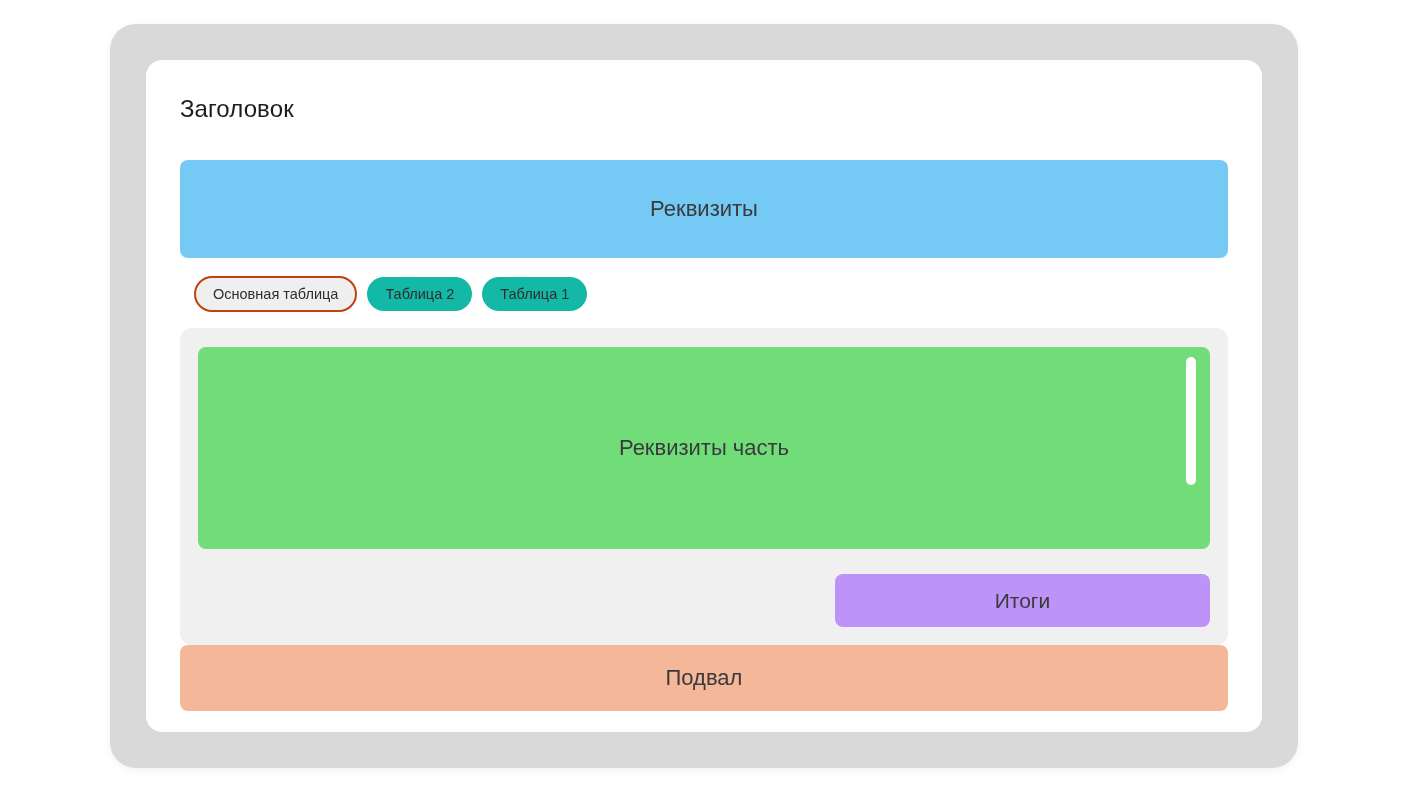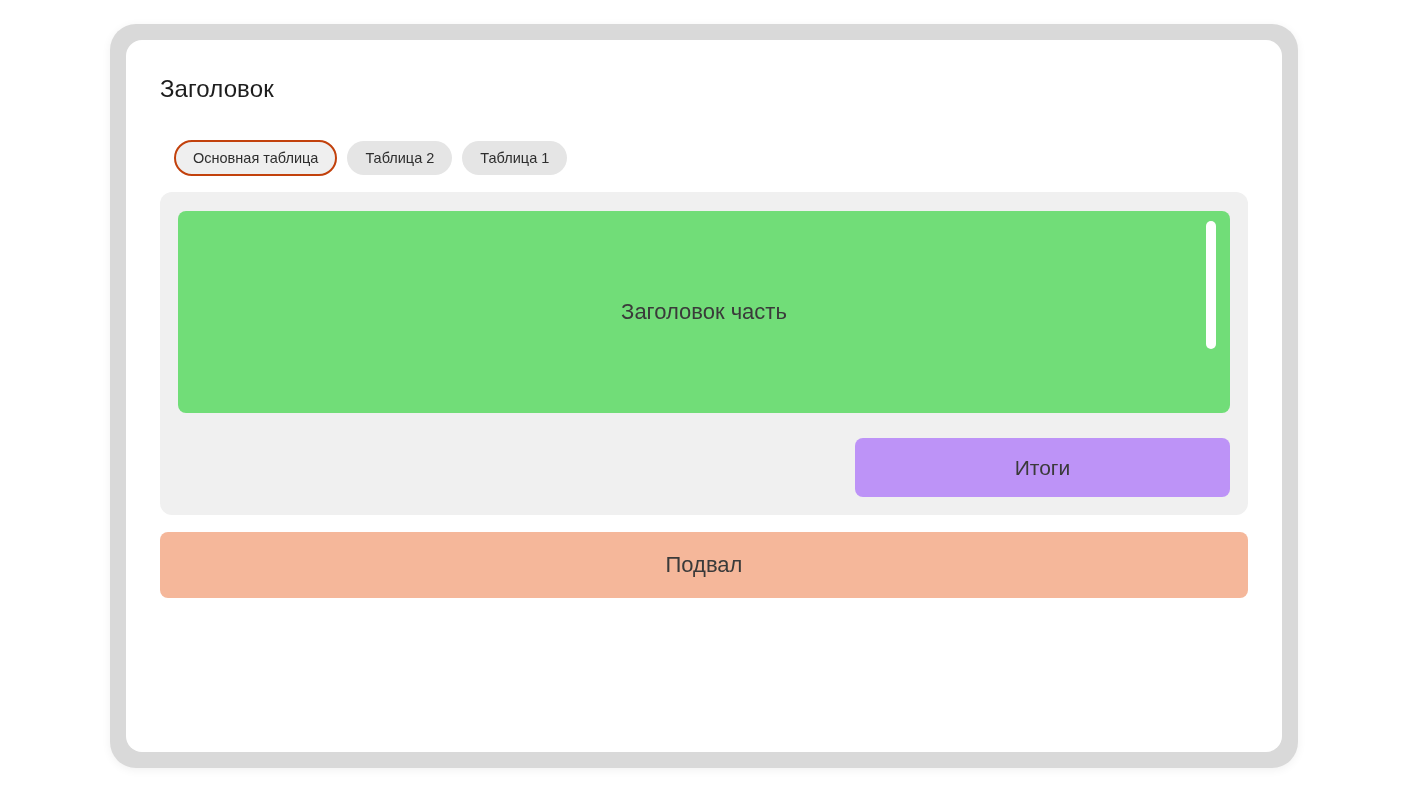--- a/index.html
+++ b/index.html
@@ -24,21 +24,21 @@
 
   .outer-frame {
     position: absolute;
     left: 110px;
     top: 24px;
     width: 1188px;
     height: 744px;
     background: #d9d9d9;
     border-radius: 26px;
     box-sizing: border-box;
-    padding: 16px;
+    padding: 36px;
     box-shadow: 0 2px 10px rgba(0, 0, 0, 0.06);
   }
 
   .card {
     position: relative;
     width: 100%;
     height: 100%;
     background: #ffffff;
     border-radius: 16px;
     box-sizing: border-box;
@@ -78,21 +78,21 @@
     align-items: center;
     gap: 10px;
     margin: 18px 0 16px 14px;
   }
 
   .tab {
     font-size: 14.5px;
     color: #2e2e2e;
     padding: 8px 17px;
     border-radius: 999px;
-    background: #e5e5e5;
+    background: #14b8a6;
     border: 1px solid transparent;
     box-sizing: border-box;
     white-space: nowrap;
     cursor: pointer;
   }
 
   .tab.is-active {
     background: #efefef;
     border: 2px solid #c2410c;
   }
@@ -130,67 +130,69 @@
   }
 
   .totals-row {
     display: flex;
     justify-content: flex-end;
     margin-top: 25px;
   }
 
   .totals-button {
     width: 375px;
-    height: 59px;
+    height: 53px;
     background: #bd93f7;
     border-radius: 8px;
     display: flex;
     align-items: center;
     justify-content: center;
     font-size: 21px;
     color: #3a3a3a;
     cursor: pointer;
     user-select: none;
   }
 
   
   .band-footer {
     height: 66px;
     background: #f5b79a;
     border-radius: 8px;
-    margin-top: 17px;
   }
 </style>
 </head>
 <body>
 
 <div class="screen">
 
   <div class="outer-frame">
     <div class="card">
 
       <h1 class="page-title">Заголовок</h1>
 
+      <div class="band band-attributes">
+        <span>Реквизиты</span>
+      </div>
 
       <div class="tab-strip">
         <div class="tab is-active">
           <span>Основная таблица</span>
         </div>
         <div class="tab">
           <span>Таблица 2</span>
         </div>
         <div class="tab">
           <span>Таблица 1</span>
         </div>
       </div>
 
       <div class="table-section">
 
         <div class="table-body">
-          <span>Заголовок часть</span>
+          <span>Реквизиты часть</span>
           <div class="scroll-thumb"></div>
         </div>
 
         <div class="totals-row">
           <div class="totals-button">
             <span>Итоги</span>
           </div>
         </div>
 
       </div>

